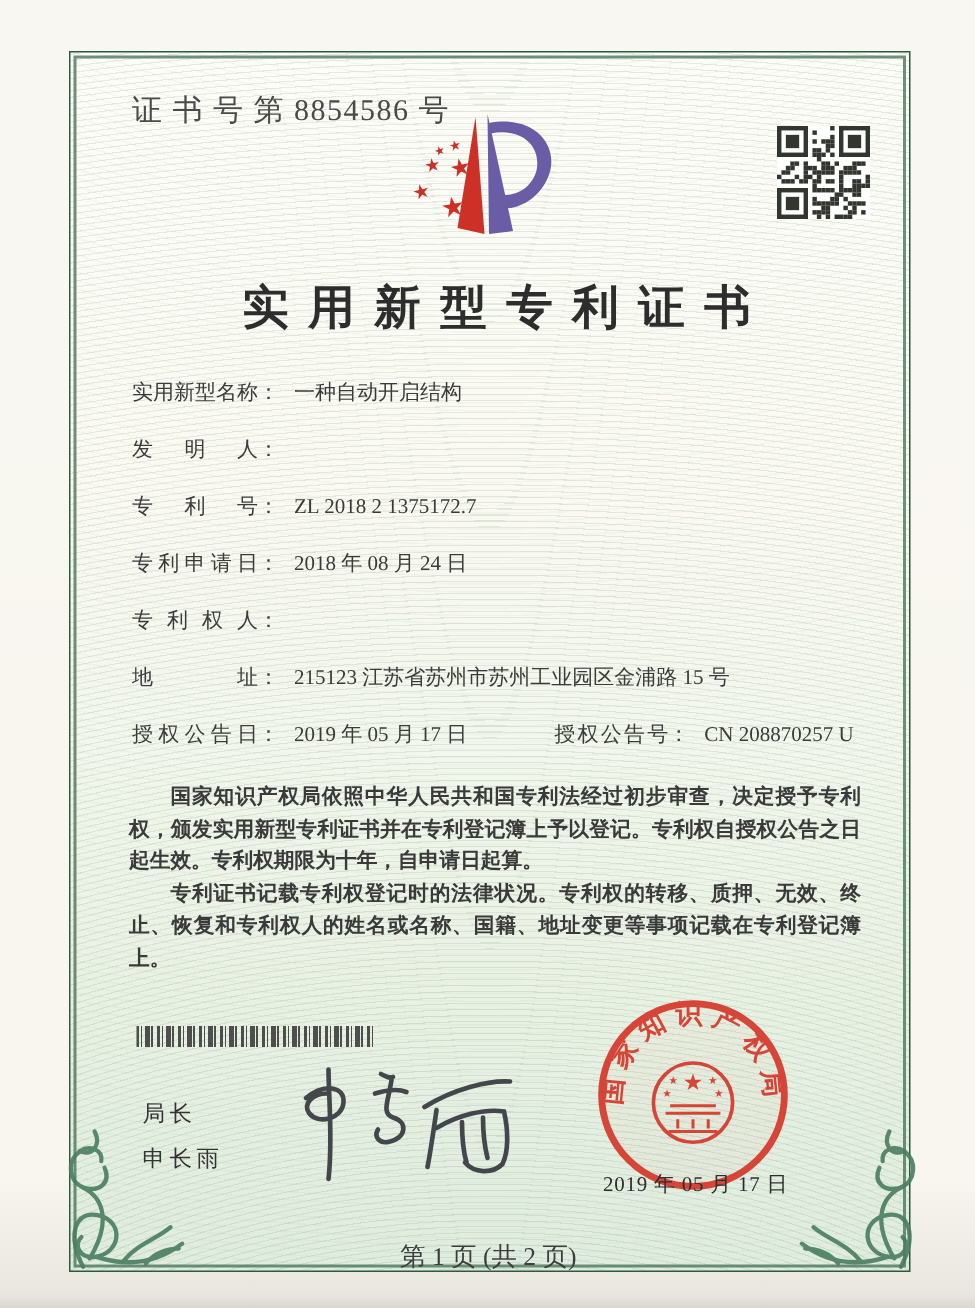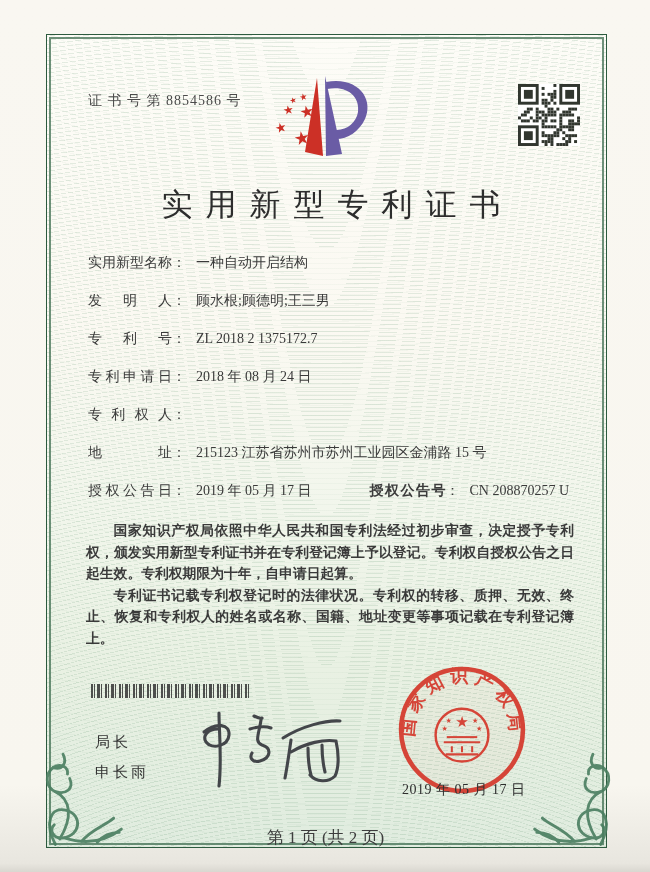--- a/index.html
+++ b/index.html
@@ -7,32 +7,32 @@
         background:linear-gradient(180deg,#f9f7f1 0%,#f8f6ef 90%,#e8e6df 99%,#d9d7d0 100%);
         font-family:"Liberation Serif","DejaVu Serif",serif;color:#3b3b3b;}
   .frame{position:absolute;left:46px;top:34px;width:559px;height:812px;
          border:1px solid #2c5a3e;
          background:
            repeating-radial-gradient(ellipse 1300px 950px at 50% 138%, rgba(96,150,112,0.16) 0 1px, rgba(255,255,255,0) 1px 5.5px),
            repeating-radial-gradient(ellipse 1200px 900px at 50% -45%, rgba(110,160,125,0.05) 0 1.5px, rgba(255,255,255,0) 1.5px 7px),
            linear-gradient(180deg,#fdfcf7 0%,#fbf9f2 36%,#f2f6ec 58%,#e9f1e3 78%,#e0ecdf 100%);}
   .frame::before{content:"";position:absolute;inset:2px;border:2px solid #3f6d50;opacity:.75;pointer-events:none;}
   .corner{position:absolute;pointer-events:none;}
-  .cert-no{position:absolute;left:88px;top:92px;font-size:14px;letter-spacing:1px;color:#4a4a4a;}
+  .cert-no{position:absolute;left:88px;top:60px;font-size:20px;letter-spacing:1px;color:#4a4a4a;}
   .logo{position:absolute;left:258px;top:74px;}
   .qr{position:absolute;left:518px;top:84px;}
   .title{position:absolute;left:0;right:0;top:184px;text-align:center;font-size:31px;
-         letter-spacing:13px;text-indent:13px;color:#2d2d2d;font-weight:400;padding-left:12px;}
+         letter-spacing:13px;text-indent:13px;color:#2d2d2d;font-weight:700;padding-left:12px;}
   .fields{position:absolute;left:88px;top:253px;right:66px;font-size:14px;}
   .row{display:flex;align-items:baseline;line-height:19px;margin-bottom:19px;white-space:nowrap;}
   .lab{display:inline-block;width:84px;text-align:justify;text-align-last:justify;color:#3b3b3b;}
   .colon{margin:0 2px 0 0;}
   .val{margin-left:8px;color:#3a3a3a;text-align:center;}
   .pair2{margin-left:58px;display:inline-flex;align-items:baseline;}
-  .pair2 .lab{width:76px;font-weight:bold;}
+  .pair2 .lab{width:76px;}
   .paras{position:absolute;left:86px;top:520px;width:488px;font-size:13.8px;line-height:21.6px;
          text-align:justify;color:#3a3a3a;}
   .paras p{margin:0;text-indent:2em;font-weight:bold;}
   .barcode{position:absolute;left:91px;top:684px;width:159px;height:14px;opacity:.85;
     background:repeating-linear-gradient(90deg,#333 0 2px,rgba(0,0,0,0) 2px 3px,#333 3px 4px,
       rgba(0,0,0,0) 4px 6px,#333 6px 9px,rgba(0,0,0,0) 9px 10px,#333 10px 11px,rgba(0,0,0,0) 11px 14px);}
   .officer{position:absolute;left:95px;top:733px;font-size:15px;letter-spacing:3px;color:#333;}
   .officer div{margin-bottom:11px;}
   .signature{position:absolute;left:188px;top:698px;}
   .seal{position:absolute;left:396px;top:664px;opacity:.93;}
@@ -222,21 +222,20 @@
 
   <div class="fields">
     <div class="row">
         <span class="lab">实用新型名称</span>
         <span class="colon">：</span>
         <span class="val">一种自动开启结构</span>
       </div>
     <div class="row">
         <span class="lab">发明人</span>
         <span class="colon">：</span>
-        <span class="val">顾水根;顾德明;王三男</span>
       </div>
     <div class="row">
         <span class="lab">专利号</span>
         <span class="colon">：</span>
         <span class="val">ZL 2018 2 1375172.7</span>
       </div>
     <div class="row">
         <span class="lab">专利申请日</span>
         <span class="colon">：</span>
         <span class="val">2018 年 08 月 24 日</span>

